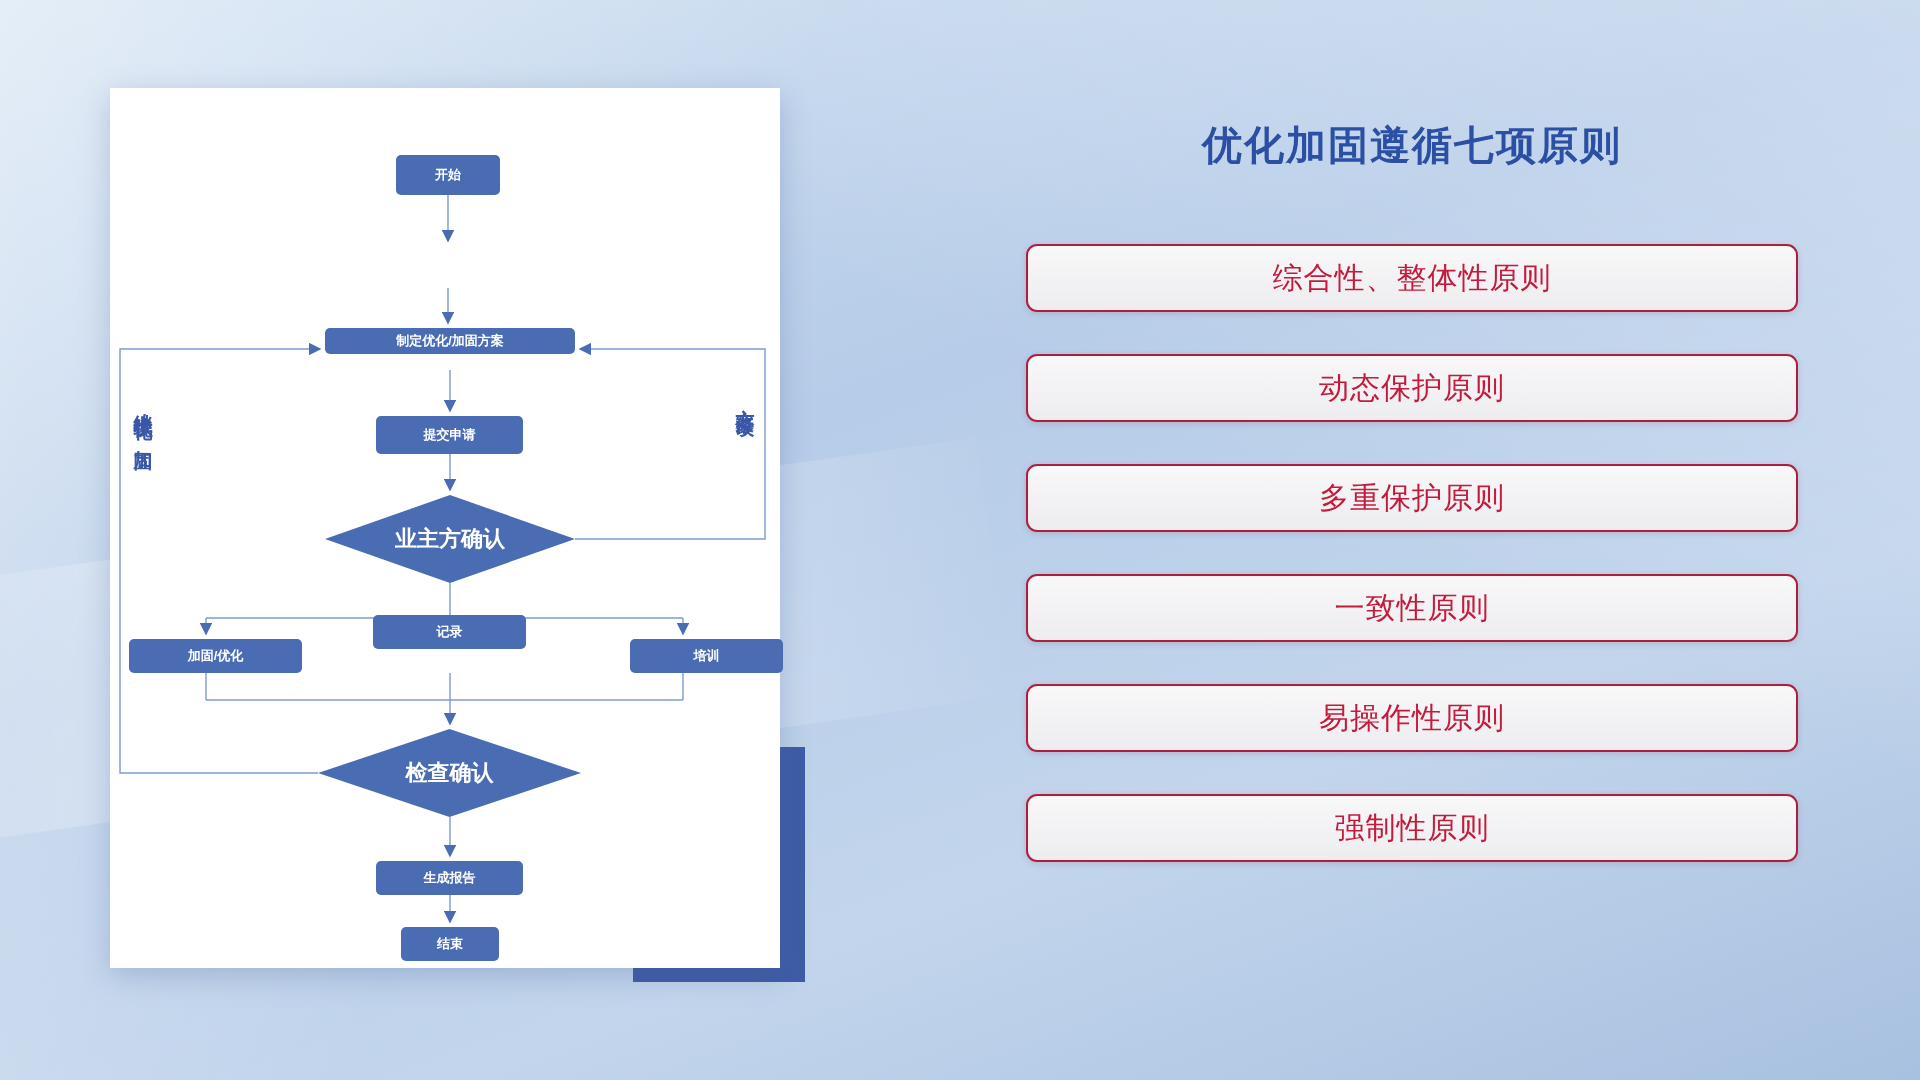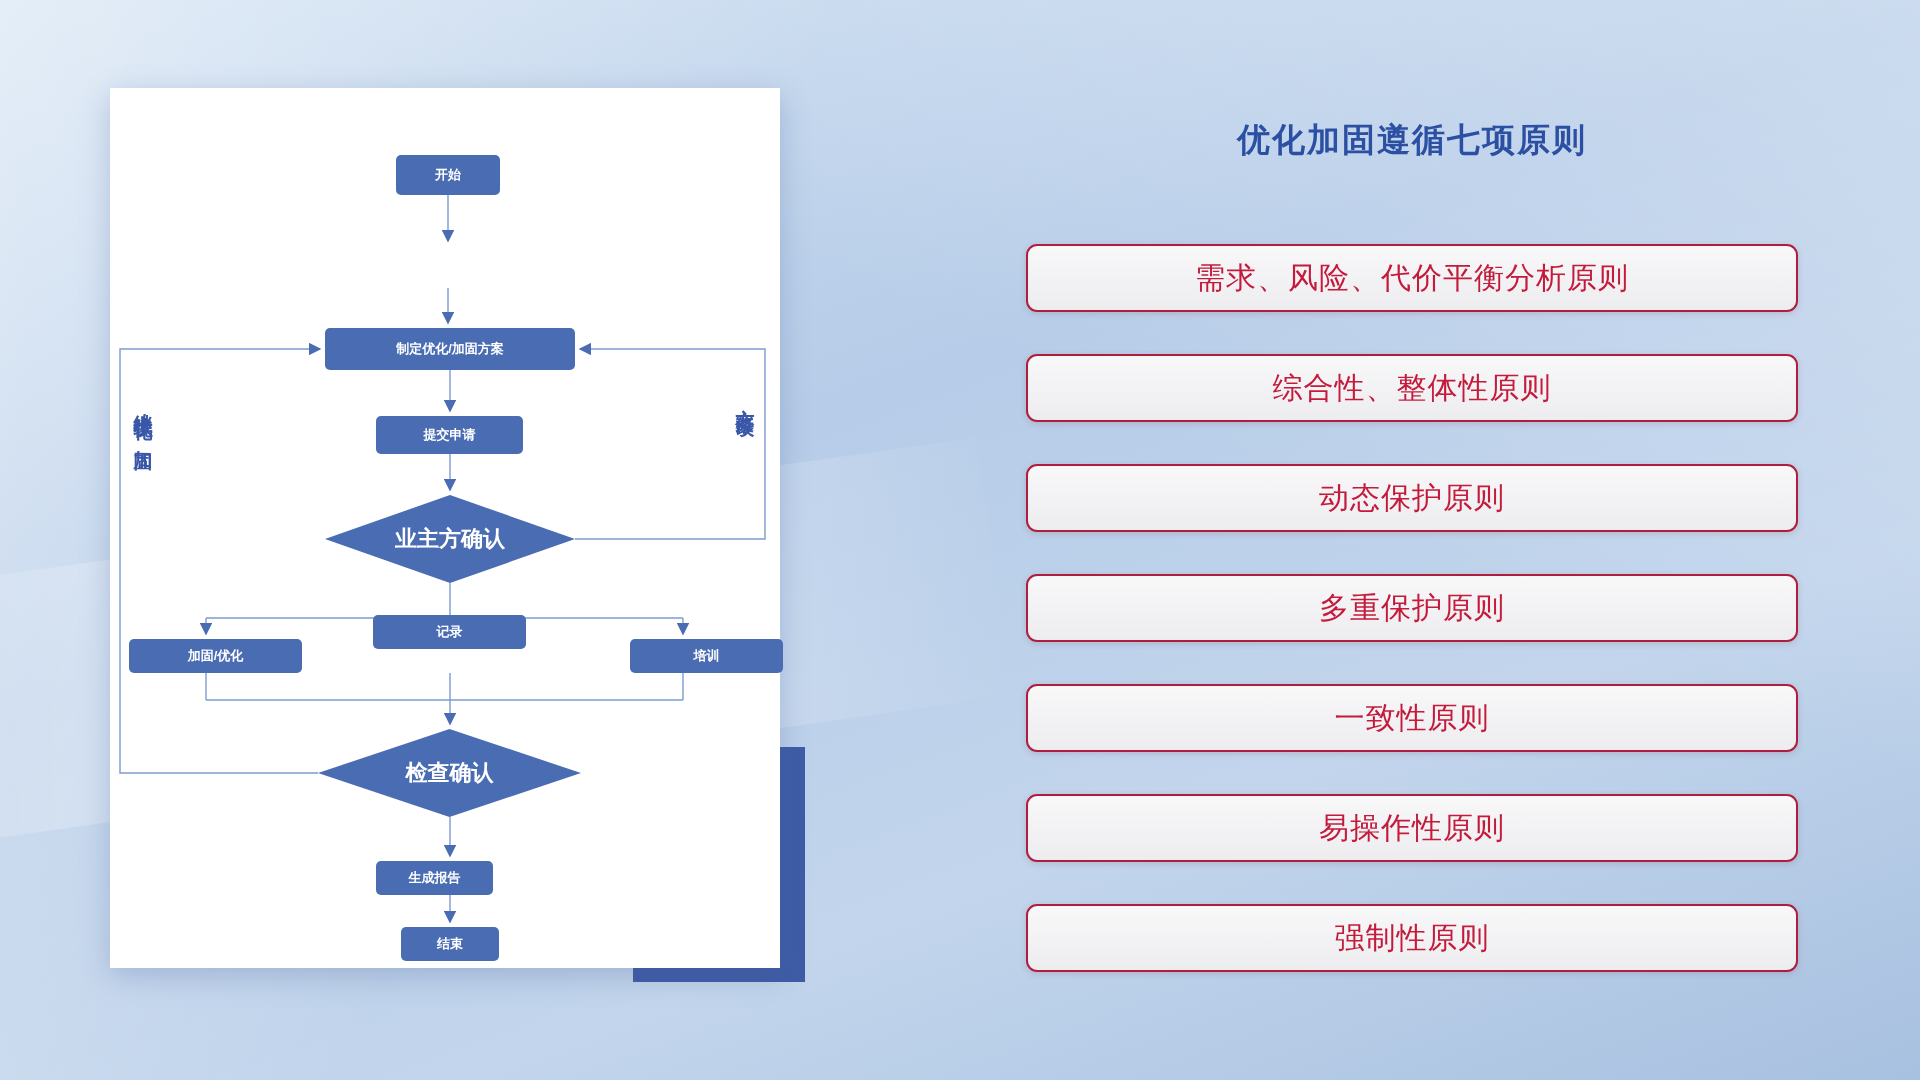--- a/index.html
+++ b/index.html
@@ -42,21 +42,21 @@
     clip-path: polygon(50% 0%, 100% 50%, 50% 100%, 0% 50%);
   }
   .vlabel {
     position:absolute; writing-mode:vertical-rl; text-orientation:upright;
     color:#3a57a8; font-size:19px; font-weight:bold; letter-spacing:3px;
     line-height:1;
   }
   .connectors { position:absolute; left:0; top:0; width:670px; height:880px; }
   .panel-title {
     position:absolute; left:1026px; top:118px; width:772px;
-    text-align:center; font-size:33px; font-weight:bold; color:#2b4fa3;
+    text-align:center; font-size:40px; font-weight:bold; color:#2b4fa3;
     letter-spacing:2px;
   }
   .principles { position:absolute; left:1026px; top:244px; width:772px; }
   .principle {
     width:772px; height:68px; margin-bottom:42px;
     border:2px solid #ae1e3f; border-radius:11px;
     background: linear-gradient(#f8f8f9, #ededf0);
     display:flex; align-items:center; justify-content:center;
     font-size:30px; color:#c41a3b; letter-spacing:1px;
     box-shadow: 0 2px 6px rgba(120,60,80,.18);
@@ -100,47 +100,46 @@
       <path d="M340 807 L340 834" marker-end="url(#arw)"></path>
 
       <path d="M208 685 L10 685 L10 261 L210 261" marker-end="url(#arw)"></path>
       <path d="M465 451 L655 451 L655 261 L470 261" marker-end="url(#arw)"></path>
     </g>
   </svg>
 
   <div class="node" style="left:286px; top:67px;  width:104px; height:40px;">开始</div>
 
 
-  <div class="node" style="left:215px; top:240px; width:250px; height:42px;">制定优化/加固方案</div>
+  <div class="node" style="left:215px; top:240px; width:250px; height:26px;">制定优化/加固方案</div>
 
   <div class="node" style="left:266px; top:328px; width:147px; height:38px;">提交申请</div>
 
   <div class="diamond" style="left:215px; top:407px; width:250px; height:88px;">业主方确认</div>
 
   <div class="node" style="left:19px;  top:551px; width:173px; height:34px;">加固/优化</div>
 
   <div class="node" style="left:263px; top:527px; width:153px; height:34px;">记录</div>
 
   <div class="node" style="left:496px; top:551px; width:153px; height:34px;margin-left:24px;">培训</div>
 
   <div class="diamond" style="left:208px; top:641px; width:263px; height:88px;text-align:right;">检查确认</div>
 
-  <div class="node" style="left:266px; top:773px; width:117px; height:34px;">生成报告</div>
+  <div class="node" style="left:266px; top:773px; width:147px; height:34px;">生成报告</div>
 
   <div class="node" style="left:291px; top:839px; width:98px; height:34px;">结束</div>
 
   <div class="vlabel" style="left:24px; top:310px;">继续优化/加固</div>
 
   <div class="vlabel" style="left:626px; top:306px;">方案修改</div>
 
 </div>
 
 <div class="panel-title">优化加固遵循七项原则</div>
 
 <div class="principles">
-  <div class="principle">需求、风险、代价平衡分析原则</div>
   <div class="principle">综合性、整体性原则</div>
   <div class="principle">动态保护原则</div>
   <div class="principle">多重保护原则</div>
   <div class="principle">一致性原则</div>
   <div class="principle">易操作性原则</div>
   <div class="principle">强制性原则</div>
 </div>
 
 </body></html>

